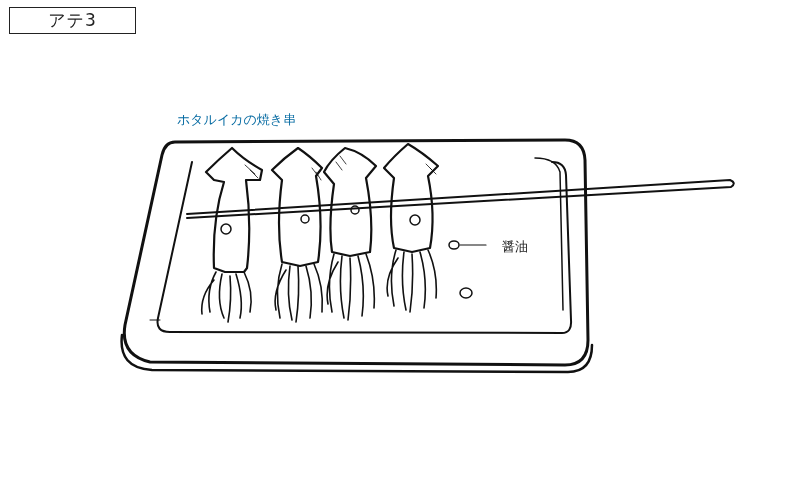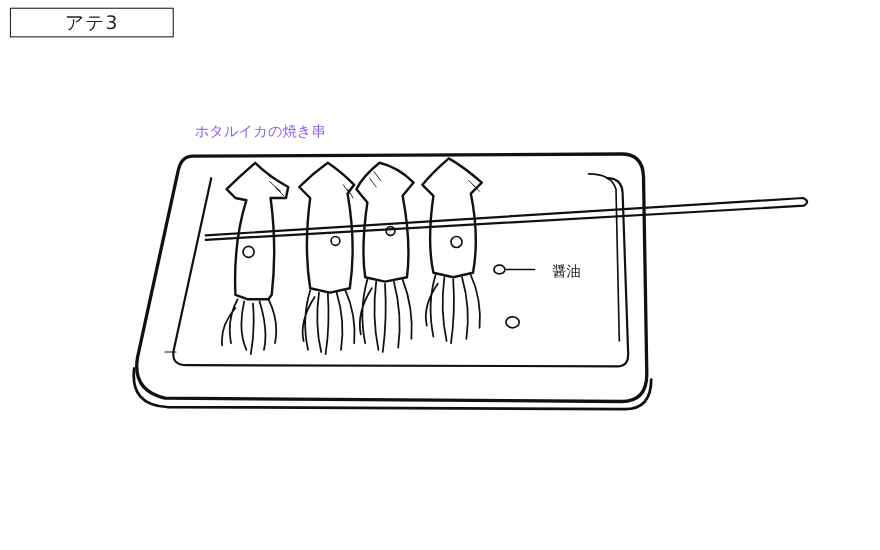--- a/index.html
+++ b/index.html
@@ -1,25 +1,25 @@
 <!DOCTYPE html>
 <html><head>
   <meta charset="utf-8">
   <style>
     html, body { margin: 0; padding: 0; background: #ffffff; }
     body { width: 800px; height: 500px; position: relative; overflow: hidden;
            font-family: "DejaVu Sans", sans-serif; }
     .scene-label {
-      position: absolute; left: 9px; top: 7px; width: 149px; height: 27px;
+      position: absolute; left: 9px; top: 7px; width: 127px; height: 27px;
       border: 1.5px solid #222; box-sizing: border-box;
       display: flex; align-items: center; justify-content: center;
       font-size: 17px; color: #222; letter-spacing: 1px;
     }
     .caption {
-      position: absolute; left: 177px; top: 111px; font-size: 13px; color: #8b5cf6;
+      position: absolute; left: 177px; top: 111px; font-size: 13px; color: #0369a1;
     }
     .note {
       position: absolute; left: 490px; top: 238px; font-size: 13px; color: #222; margin-left: 12px;
     }
     svg.art { position: absolute; left: 0; top: 0; }
   </style>
 </head>
 <body>
 
 <div class="scene-label">

